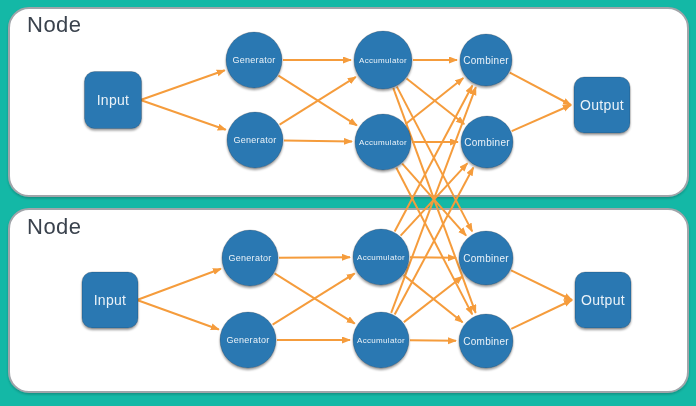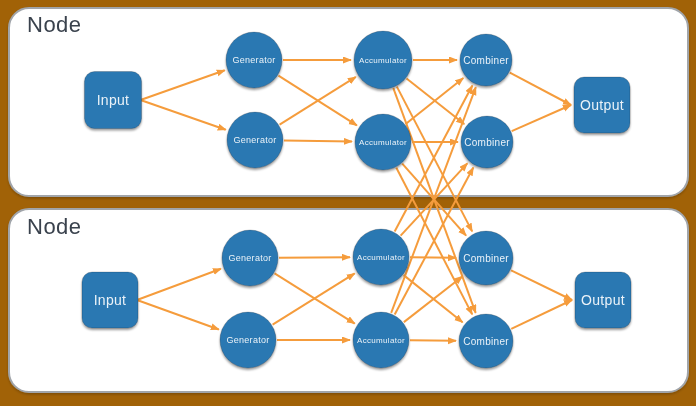--- a/index.html
+++ b/index.html
@@ -5,21 +5,21 @@
   html, body {
     margin: 0;
     padding: 0;
     background: #ffffff;
     font-family: "Liberation Sans", sans-serif;
   }
   .stage {
     position: relative;
     width: 696px;
     height: 406px;
-    background: #a16207;
+    background: #14b8a6;
     overflow: hidden;
   }
   .stage svg {
     position: absolute;
     left: 0;
     top: 0;
     display: block;
   }
   .node-title {
     font-family: "Liberation Sans", sans-serif;

